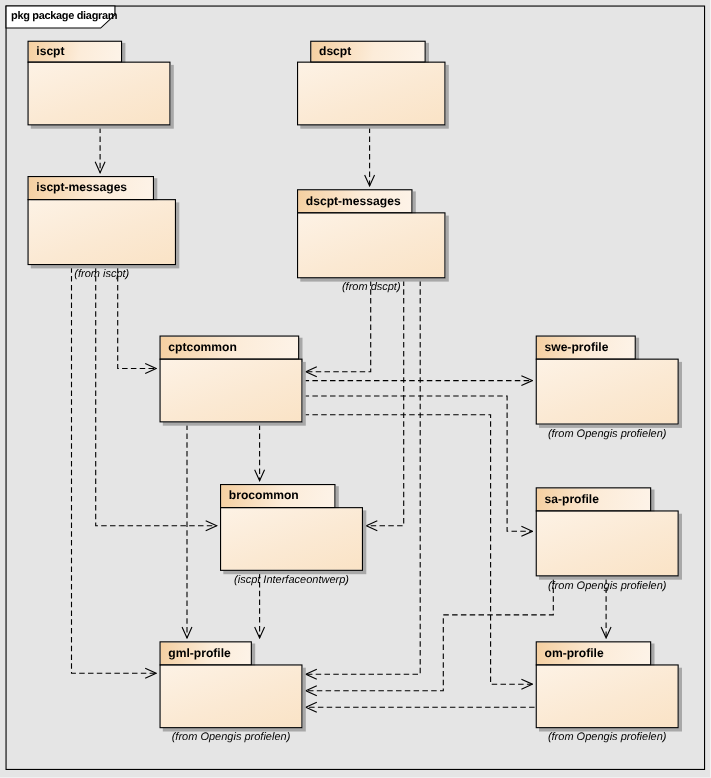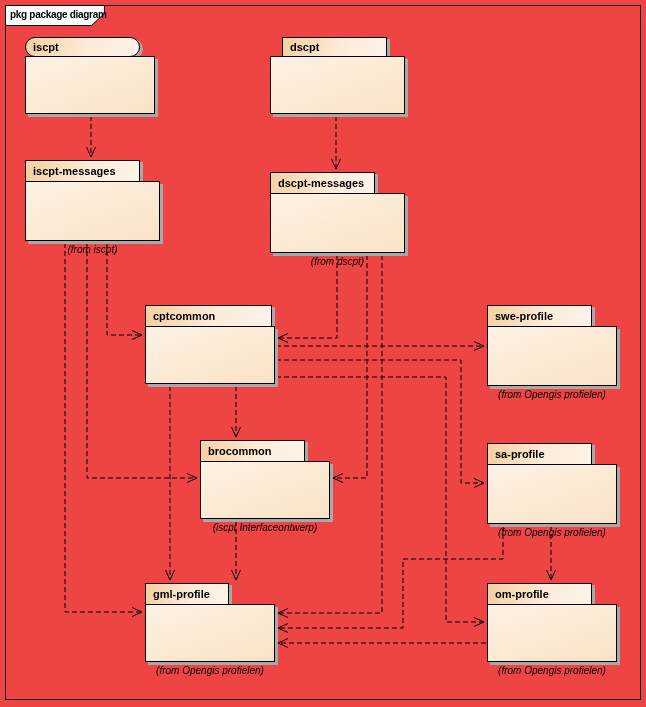--- a/index.html
+++ b/index.html
@@ -1,16 +1,16 @@
 <!DOCTYPE html>
 <html><head>
 <meta charset="utf-8">
 <style>
   html,body{margin:0;padding:0;background:#ffffff;}
-  .canvas{position:relative;width:646px;height:707px;background:#ef4444;
+  .canvas{position:relative;width:646px;height:707px;background:#e5e5e5;
           font-family:"Liberation Sans",sans-serif;overflow:hidden;}
   svg.overlay{position:absolute;left:0;top:0;z-index:1;}
   .arrow{fill:none;stroke:#000000;stroke-width:1;stroke-dasharray:5,3;}
   .frame-line{fill:none;stroke:#000000;stroke-width:1;}
   .frame-tab-shape{fill:#ffffff;stroke:#000000;stroke-width:1;}
   .frame-title{position:absolute;left:10px;top:9px;z-index:3;
                font-size:10px;font-weight:bold;letter-spacing:-0.3px;color:#000;}
   .package{position:absolute;z-index:2;}
   .pkg-tab{position:absolute;left:0;top:0;box-sizing:border-box;
            border:1px solid #000;
@@ -56,21 +56,21 @@
         <path d="M503,526 L503,559 L403,559 L403,628 L278,628" class="arrow" marker-end="url(#openarrow)"></path>
         <path d="M551,526 L551,580" class="arrow" marker-end="url(#openarrow)"></path>
         <path d="M486,643 L278,643" class="arrow" marker-end="url(#openarrow)"></path>
       </g>
   </svg>
 
   <div class="frame-title">pkg package diagram</div>
 
   <div id="package-layer">
       <div class="package" style="left: 25px; top: 37px; width: 134px; height: 98px;">
-        <div class="pkg-tab" style="width: 115px; height: 20px; border-radius: 10px;">
+        <div class="pkg-tab" style="width: 86px; height: 20px;">
           <span>iscpt</span>
         </div>
         <div class="pkg-body" style="top: 19px; width: 130px; height: 58px;"></div>
       </div>
       <div class="package" style="left: 270px; top: 37px; width: 139px; height: 98px;">
         <div class="pkg-tab" style="width: 105px; height: 20px; margin-left: 12px;">
           <span>dscpt</span>
         </div>
         <div class="pkg-body" style="top: 19px; width: 135px; height: 58px;"></div>
       </div>
@@ -88,21 +88,21 @@
         <div class="pkg-body" style="top: 21px; width: 135px; height: 60px;"></div>
         <div class="pkg-caption" style="top: 84px; width: 135px;">(from dscpt)</div>
       </div>
       <div class="package" style="left: 145px; top: 305px; width: 134px; height: 100px;">
         <div class="pkg-tab" style="width: 127px; height: 22px;">
           <span>cptcommon</span>
         </div>
         <div class="pkg-body" style="top: 21px; width: 130px; height: 58px;"></div>
       </div>
       <div class="package" style="left: 487px; top: 305px; width: 134px; height: 102px;">
-        <div class="pkg-tab" style="width: 105px; height: 22px;">
+        <div class="pkg-tab" style="width: 91px; height: 22px;">
           <span>swe-profile</span>
         </div>
         <div class="pkg-body" style="top: 21px; width: 130px; height: 60px;"></div>
         <div class="pkg-caption" style="top: 84px; width: 130px;">(from Opengis profielen)</div>
       </div>
       <div class="package" style="left: 200px; top: 440px; width: 134px; height: 100px;">
         <div class="pkg-tab" style="width: 105px; height: 22px;">
           <span>brocommon</span>
         </div>
         <div class="pkg-body" style="top: 21px; width: 130px; height: 58px;"></div>

